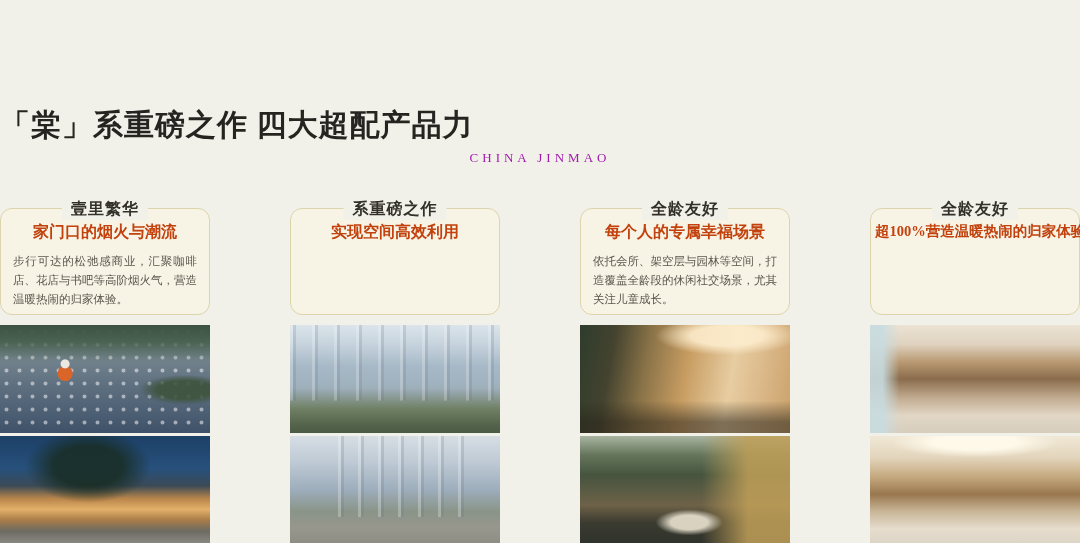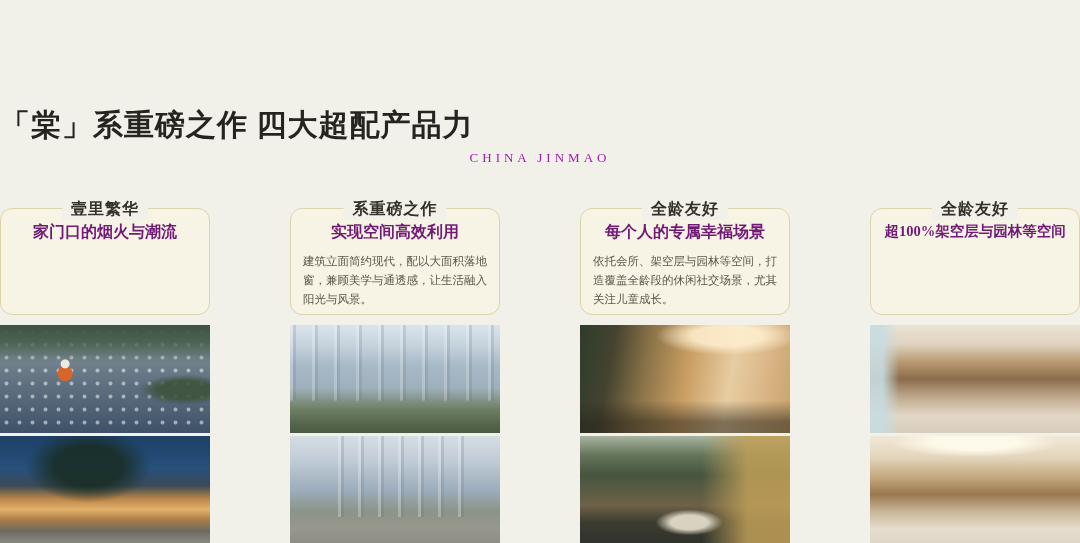--- a/index.html
+++ b/index.html
@@ -49,21 +49,21 @@
     font-size: 16px; font-weight: 700;
     line-height: 22px;
     color: #33302a;
     letter-spacing: 1px;
     white-space: nowrap;
   }
   .card-sub {
     margin: 0 -8px;
     text-align: center;
     font-size: 16px; font-weight: 700;
-    color: #701a75;
+    color: #c2410c;
     white-space: nowrap;
   }
   .card-sub.tight { font-size: 14.5px; }
   .card-body {
     margin: 9px 0 0;
     font-size: 11.5px;
     line-height: 19px;
     color: #5b564c;
     text-align: justify;
   }
@@ -143,48 +143,48 @@
 
   <h1 class="title">「棠」系重磅之作  四大超配产品力</h1>
   <div class="brand">CHINA JINMAO</div>
 
   <div class="columns">
 
     <section class="col">
       <div class="card">
         <div class="card-heading">壹里繁华</div>
         <div class="card-sub">家门口的烟火与潮流</div>
+        <p class="card-body">步行可达的松弛感商业，汇聚咖啡店、花店与书吧等高阶烟火气，营造温暖热闹的归家体验。</p>
       </div>
       <div class="photo p1a"></div>
       <div class="photo p1b"></div>
     </section>
 
     <section class="col">
       <div class="card">
         <div class="card-heading">系重磅之作</div>
         <div class="card-sub">实现空间高效利用</div>
-        <p class="card-body">建筑立面简约现代，配以大面积落地窗，兼顾美学与通透感，让生活融入阳光与风景。</p>
       </div>
       <div class="photo p2a"></div>
       <div class="photo p2b"></div>
     </section>
 
     <section class="col">
       <div class="card">
         <div class="card-heading">全龄友好</div>
         <div class="card-sub">每个人的专属幸福场景</div>
         <p class="card-body">依托会所、架空层与园林等空间，打造覆盖全龄段的休闲社交场景，尤其关注儿童成长。</p>
       </div>
       <div class="photo p3a"></div>
       <div class="photo p3b"></div>
     </section>
 
     <section class="col">
       <div class="card">
         <div class="card-heading">全龄友好</div>
-        <div class="card-sub tight">超100%架空层与园林等空间</div>
+        <div class="card-sub tight">超100%营造温暖热闹的归家体验</div>
       </div>
       <div class="photo p4a"></div>
       <div class="photo p4b"></div>
     </section>
 
   </div>
 </div>
 
 </body></html>

